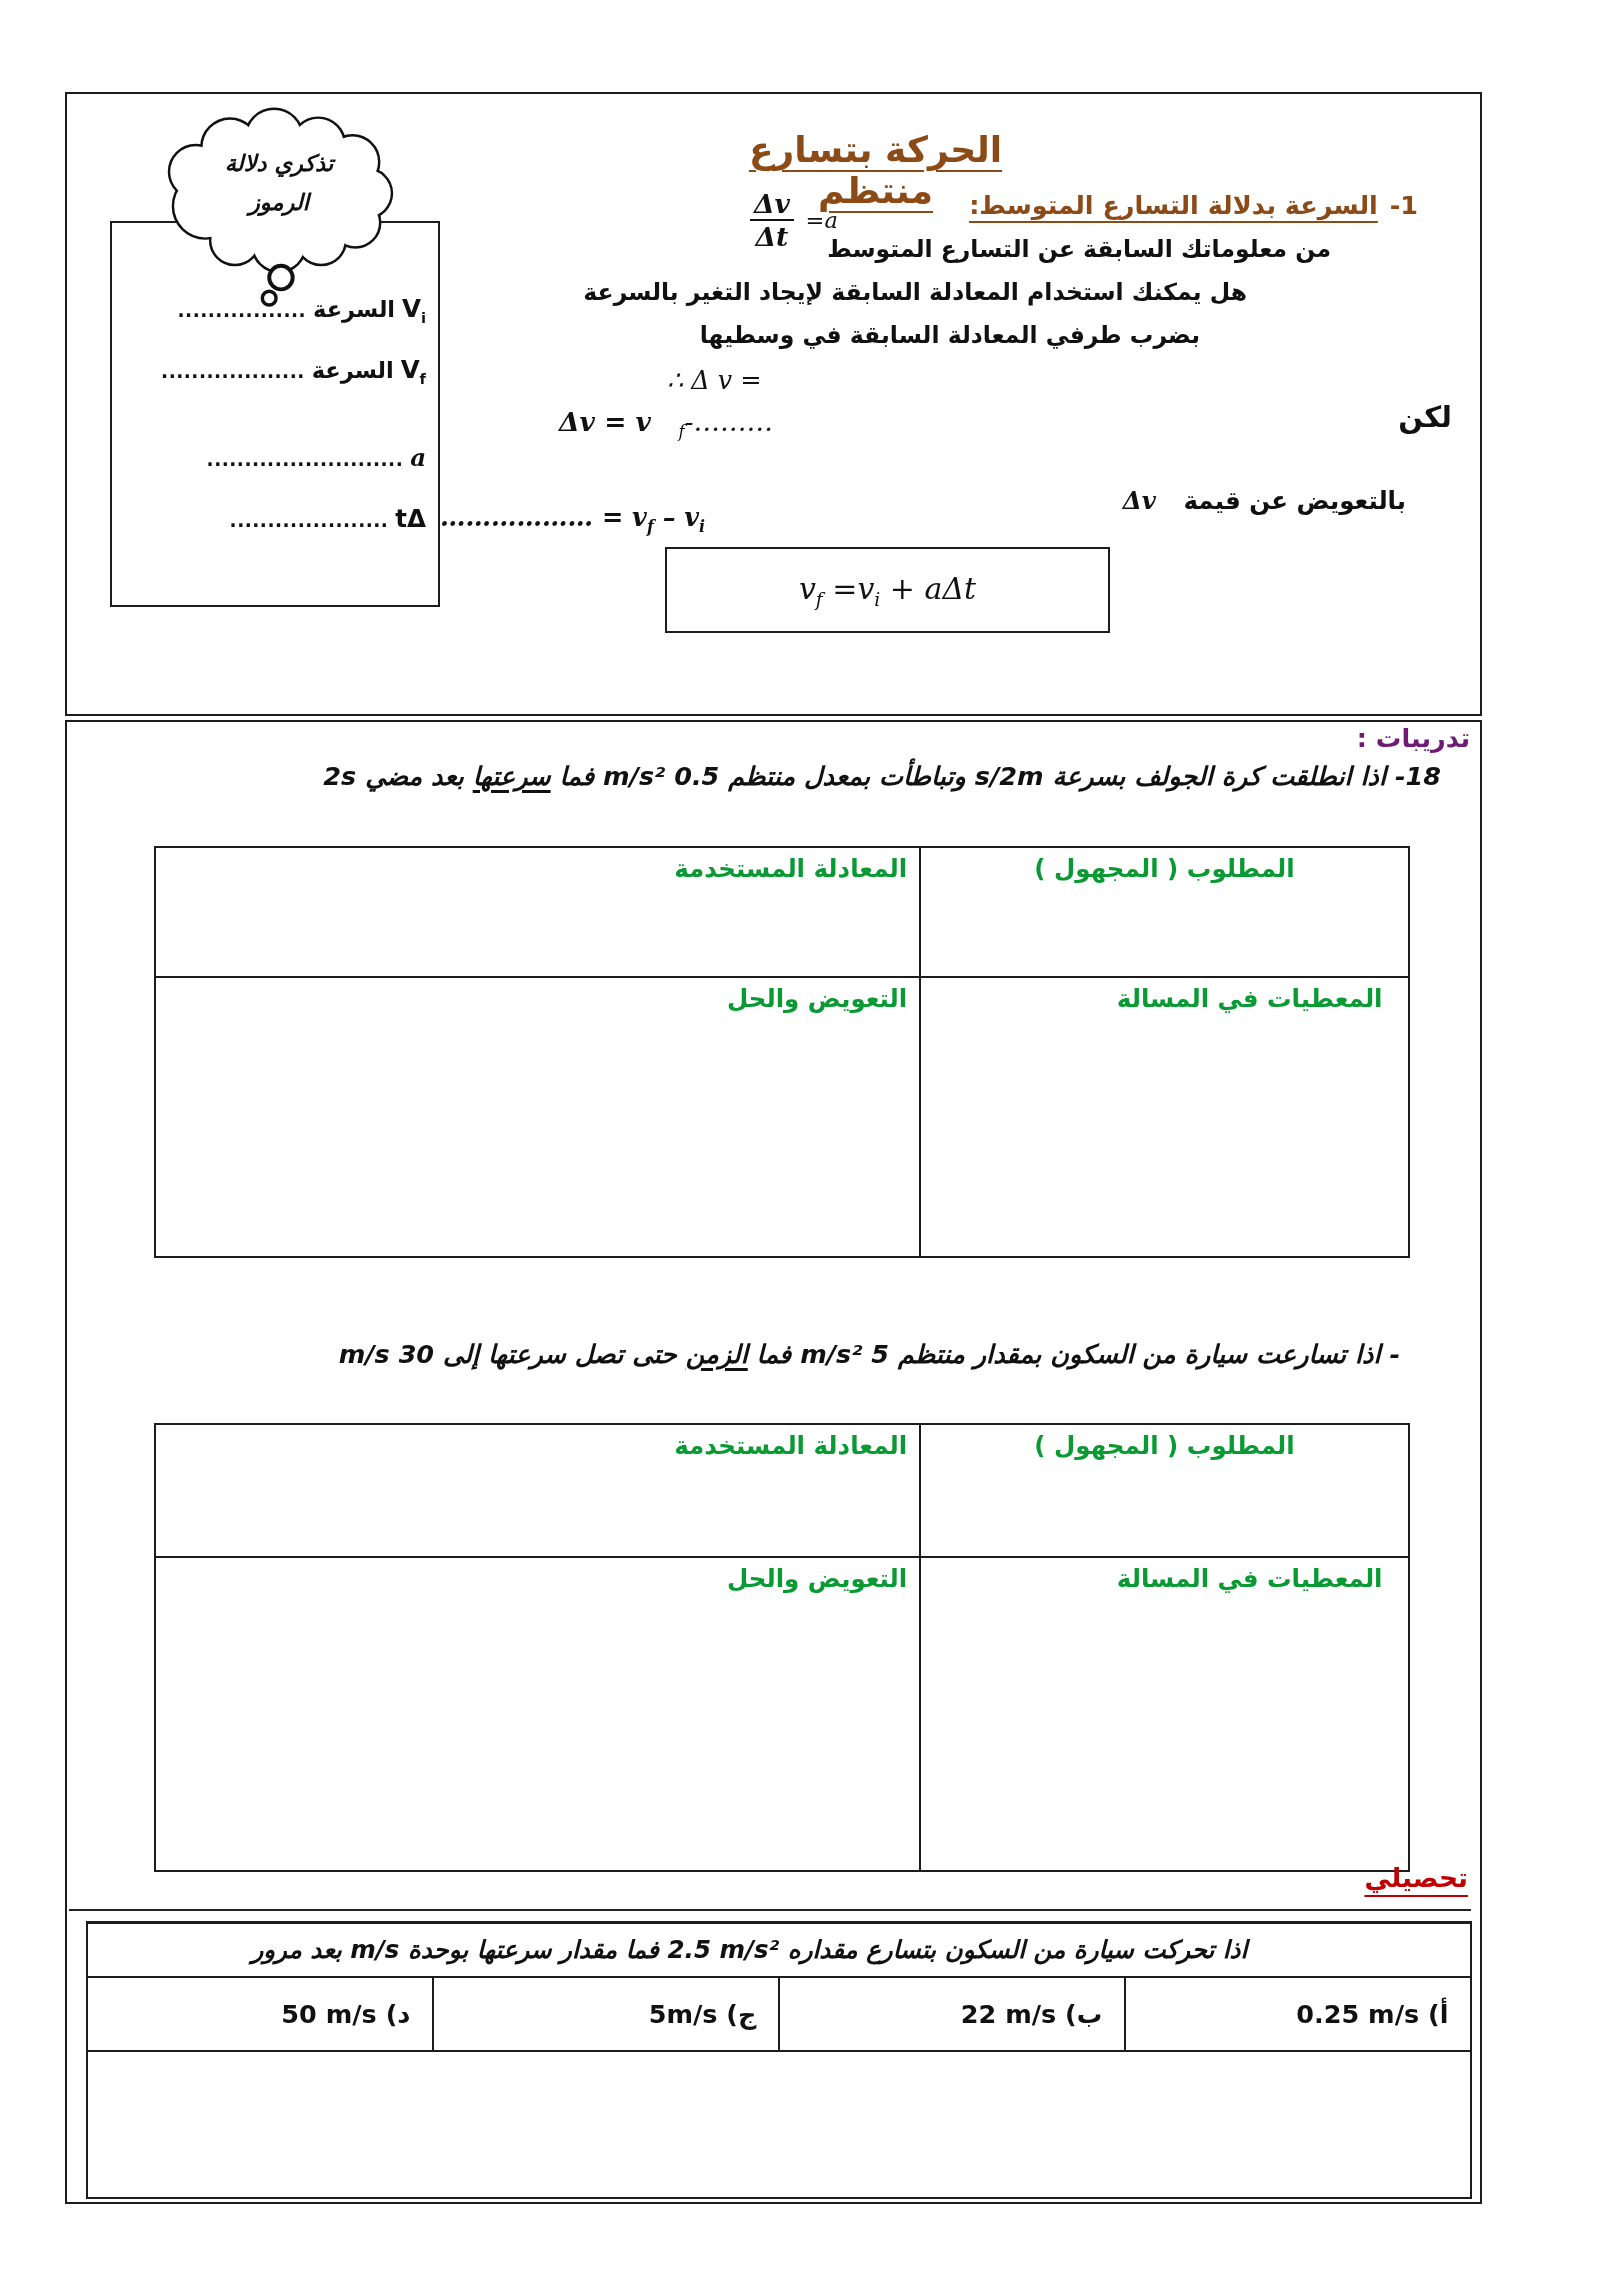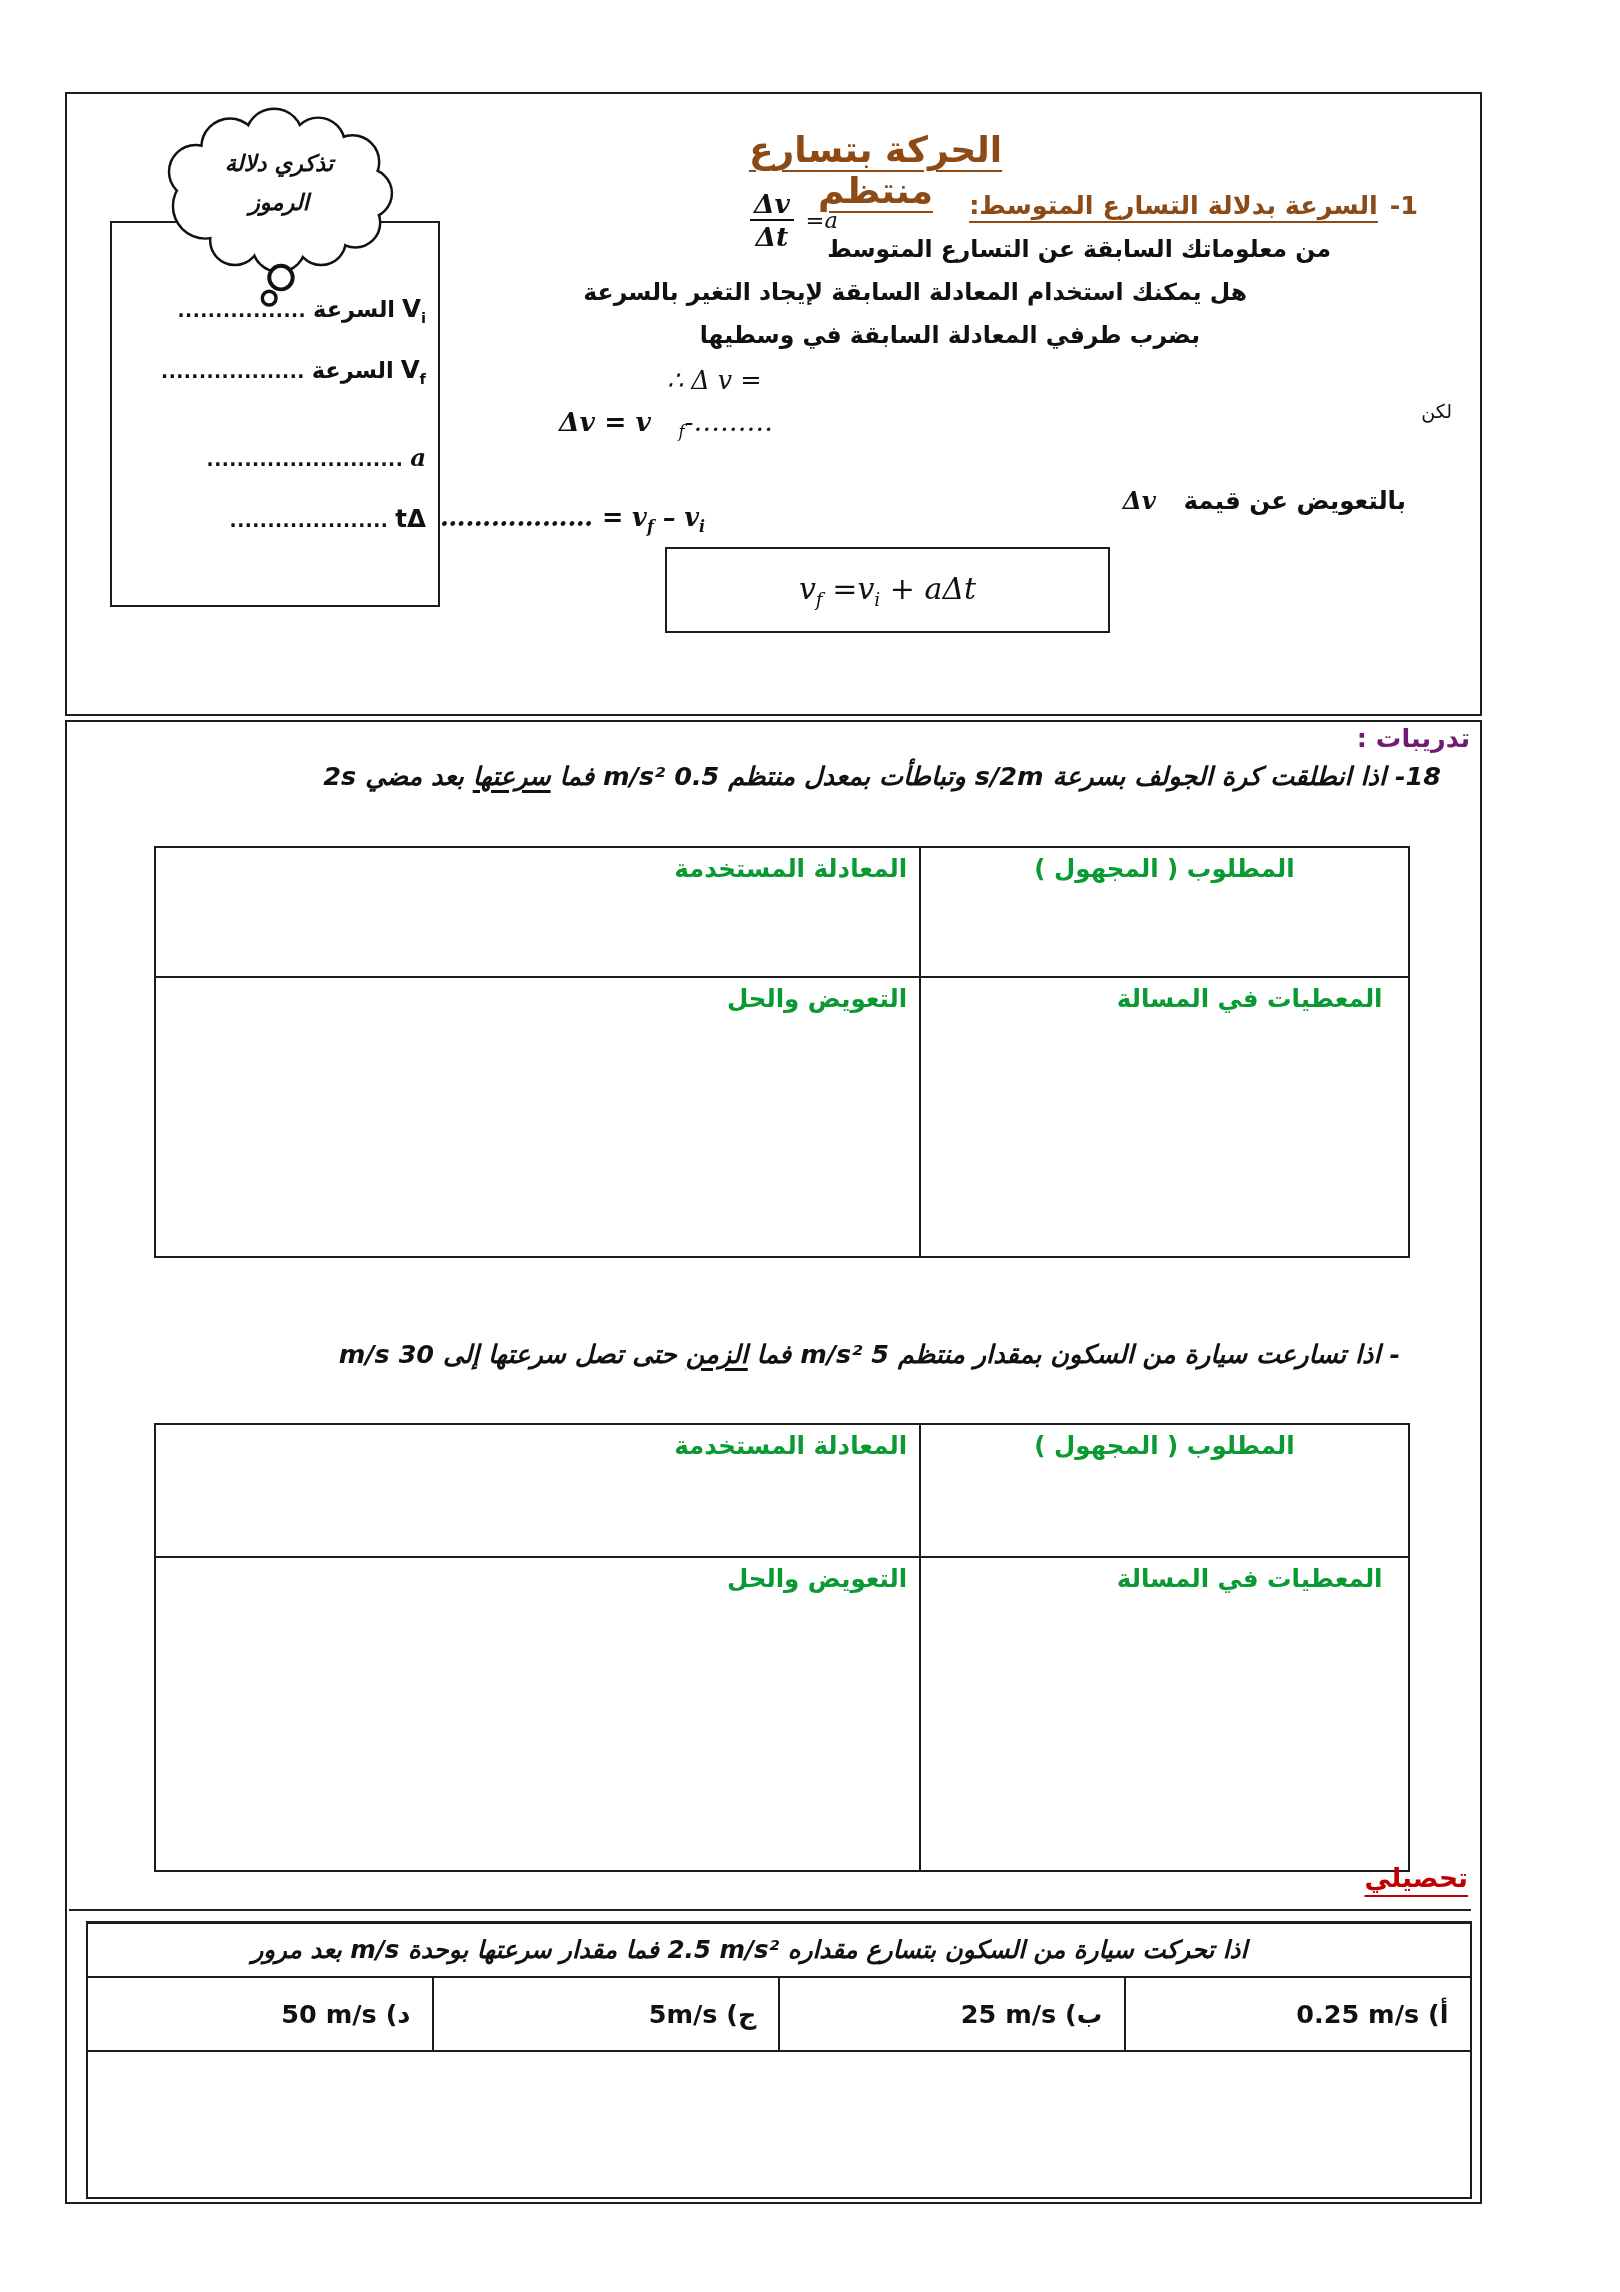--- a/index.html
+++ b/index.html
@@ -38,21 +38,21 @@
   .cell-eq,.cell-sol{text-align:right;padding-right:11.8px;}
   .cell-giv{text-align:right;padding-right:25.5px;}
   .tahsili{font-size:26.5px;font-weight:bold;color:#C00000;text-decoration:underline;
            text-decoration-thickness:1.5px;text-underline-offset:7.8px;margin-left:34px;}
   .rule{background:#222;height:2px;}
   table.qtbl{border-collapse:collapse;table-layout:fixed;}
   table.qtbl td{border:2.5px solid #1c1c1c;}
   table.qtbl .qcell{border-top:3.9px solid #1c1c1c;text-align:center;padding:3.9px 69px 3.9px 9.8px;}
   .qtext{font-size:24.5px;font-weight:bold;font-style:italic;white-space:nowrap;}
   .opt{font-size:25.5px;font-weight:bold;text-align:right;padding-right:21.6px;}
-  .lakin{font-size:19px;font-weight:normal;}
+  .lakin{font-size:29px;font-weight:bold;}
   .substlbl{font-size:24.5px;font-weight:bold;}
   .substsym{font-family:"DejaVu Serif",serif;font-style:italic;font-weight:bold;font-size:24.5px;}
   .fbox{border:2.9px solid #1c1c1c;display:flex;align-items:center;justify-content:center;}
   .fboxin{font-size:30px;}
 </style>
 </head>
 <body>
 
 <div class="page">
 
@@ -218,21 +218,21 @@
         <col style="width:346px;">
       </colgroup>
     <tbody>
         <tr style="height:54px;">
       <td colspan="4" class="qcell">
         <span class="qtext">اذا تحركت سيارة من السكون بتسارع مقداره  ‭2.5 m/s²‬ فما مقدار سرعتها بوحدة  ‭m/s‬  بعد مرور</span>
       </td>
     </tr>
     <tr style="height:74px;">
       <td class="opt">أ)  ‭0.25 m/s‬</td>
-      <td class="opt">ب) ‭25 m/s‬</td>
+      <td class="opt">ب) ‭22 m/s‬</td>
       <td class="opt">ج)  ‭5m/s‬</td>
       <td class="opt">د)  ‭50 m/s‬</td>
     </tr>
     <tr style="height:147px;">
       <td colspan="4"></td>
     </tr>
   </tbody>
     </table>
 
 </div>

